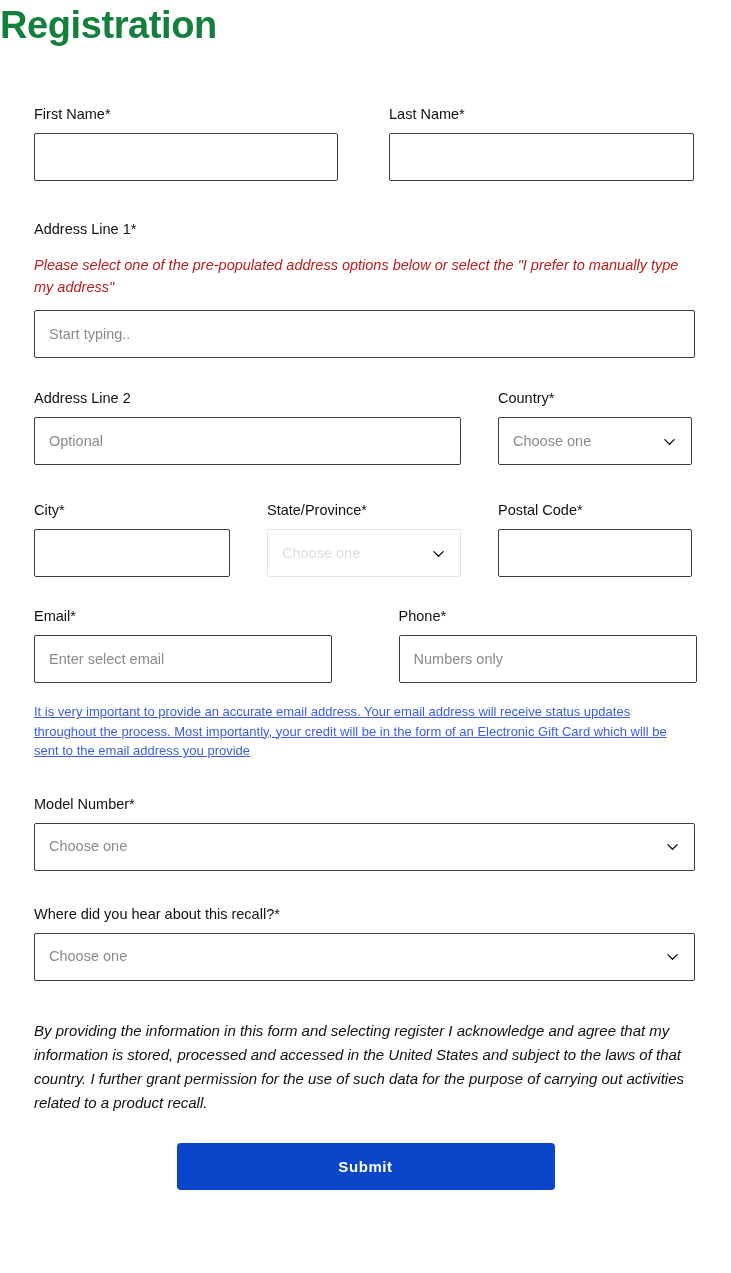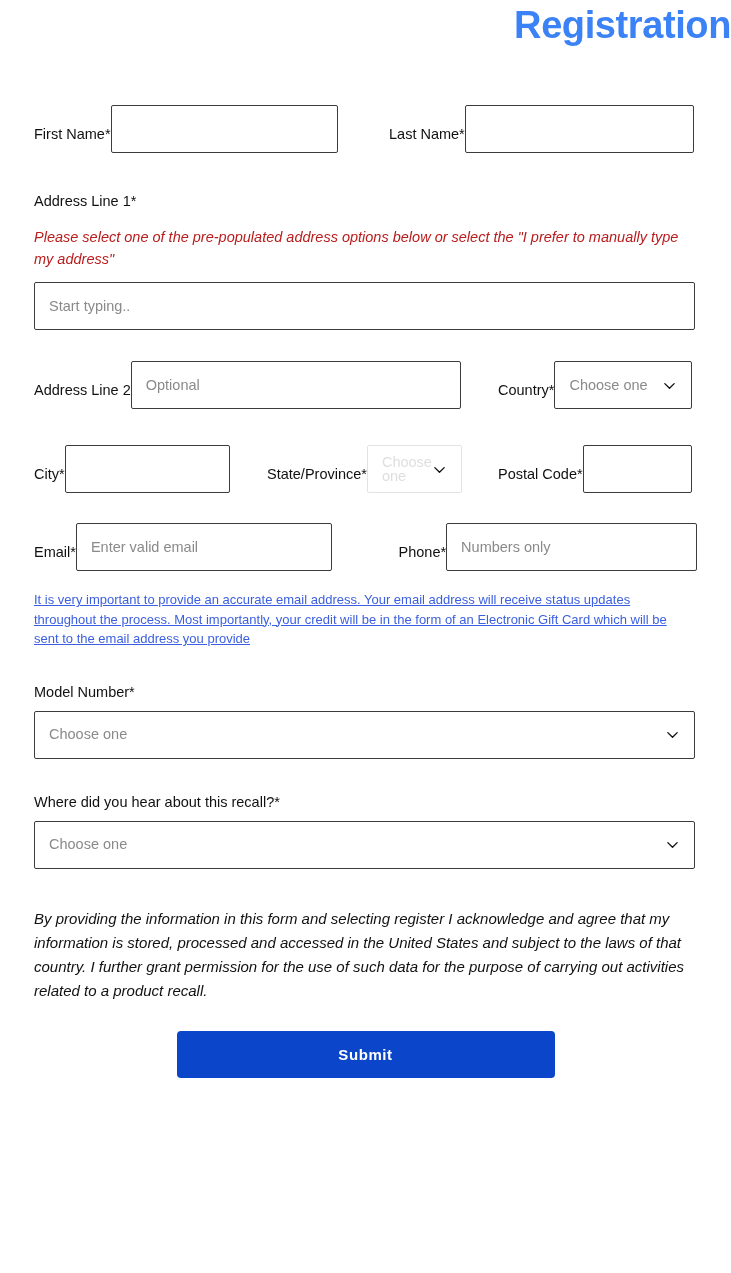--- a/index.html
+++ b/index.html
@@ -18,43 +18,43 @@
     -webkit-font-smoothing: antialiased;
   }
 
   .page {
     width: 731px;
     position: relative;
   }
 
   
   .page-title {
-    text-align: right;
+    text-align: left;
     font-size: 38px;
     font-weight: 700;
     letter-spacing: -0.4px;
     line-height: 1;
-    color: #3b82f6;
+    color: #15803d;
     margin: 0;
     padding-top: 6px;
     height: 46px;
   }
 
   
   .form {
     padding: 0 34px 0 34px;
     width: 731px;
   }
 
   
   .row {
     display: flex;
     width: 663px;
   }
-  .field { display: flex; flex-direction: row; align-items: flex-end; }
+  .field { display: flex; flex-direction: column; }
 
   
   .label {
     font-size: 14.5px;
     line-height: 18px;
     color: #111111;
     font-weight: 400;
     margin-bottom: 10px;
     white-space: nowrap;
   }
@@ -243,21 +243,21 @@
         <div class="input">
           <span class="ph"></span>
         </div>
       </div>
     </div>
 
     <div class="row sec-email">
       <div class="field col-email">
         <div class="label">Email*</div>
         <div class="input">
-          <span class="ph">Enter valid email</span>
+          <span class="ph">Enter select email</span>
         </div>
       </div>
       <div class="field col-phone">
         <div class="label">Phone*</div>
         <div class="input">
           <span class="ph">Numbers only</span>
         </div>
       </div>
     </div>
 

